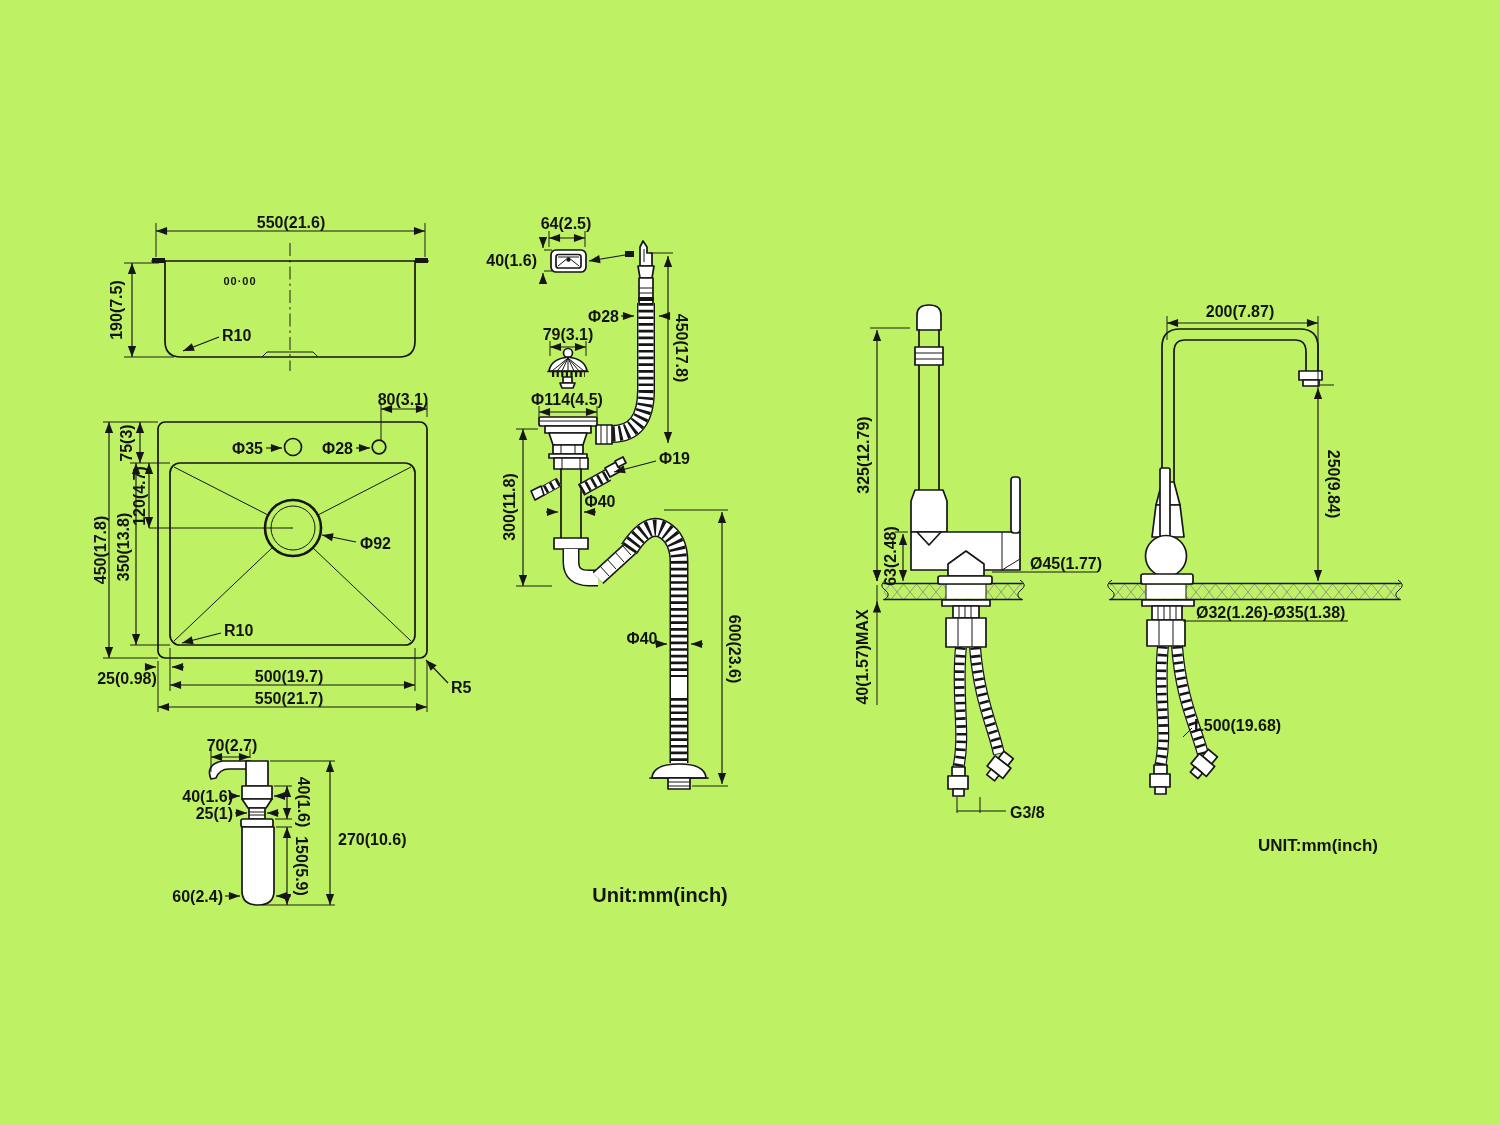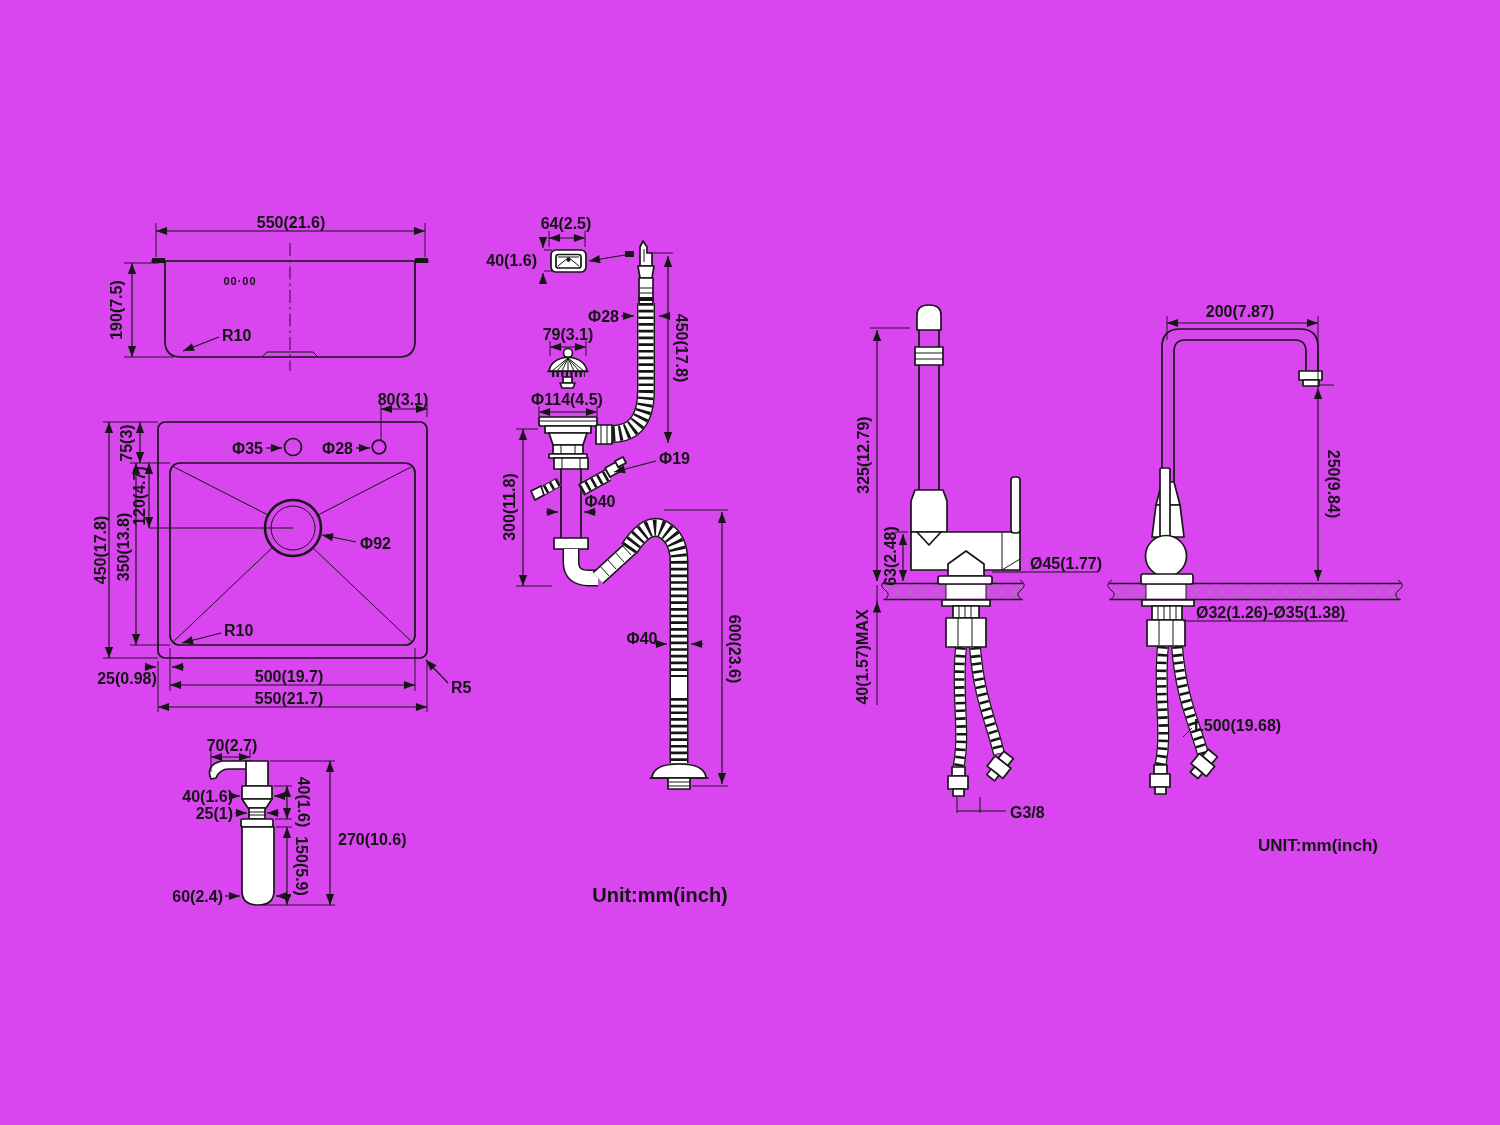--- a/index.html
+++ b/index.html
@@ -1,16 +1,16 @@
 <!DOCTYPE html>
 <html><head>
 <meta charset="utf-8">
 <style>
   html,body{margin:0;padding:0;background:#fff;}
-  .page{width:1500px;height:1125px;background:#d946ef;position:relative;overflow:hidden;}
+  .page{width:1500px;height:1125px;background:#bef264;position:relative;overflow:hidden;}
   svg{display:block;}
   text{font-family:"Liberation Sans","DejaVu Sans",sans-serif;font-weight:bold;fill:#141414;dominant-baseline:central;}
   .lbl{font-size:16px;}
   .lbl-s{font-size:11px;letter-spacing:1px;}
   .unit-c{font-size:20px;}
   .unit-r{font-size:17px;}
   .a{stroke:#161616;stroke-width:1.7;fill:none;stroke-linejoin:round;stroke-linecap:round;}
   .aw{stroke:#161616;stroke-width:1.7;fill:#fff;stroke-linejoin:round;}
   .af{fill:#161616;stroke:none;}
   .th{stroke:#161616;stroke-width:1;fill:none;}

